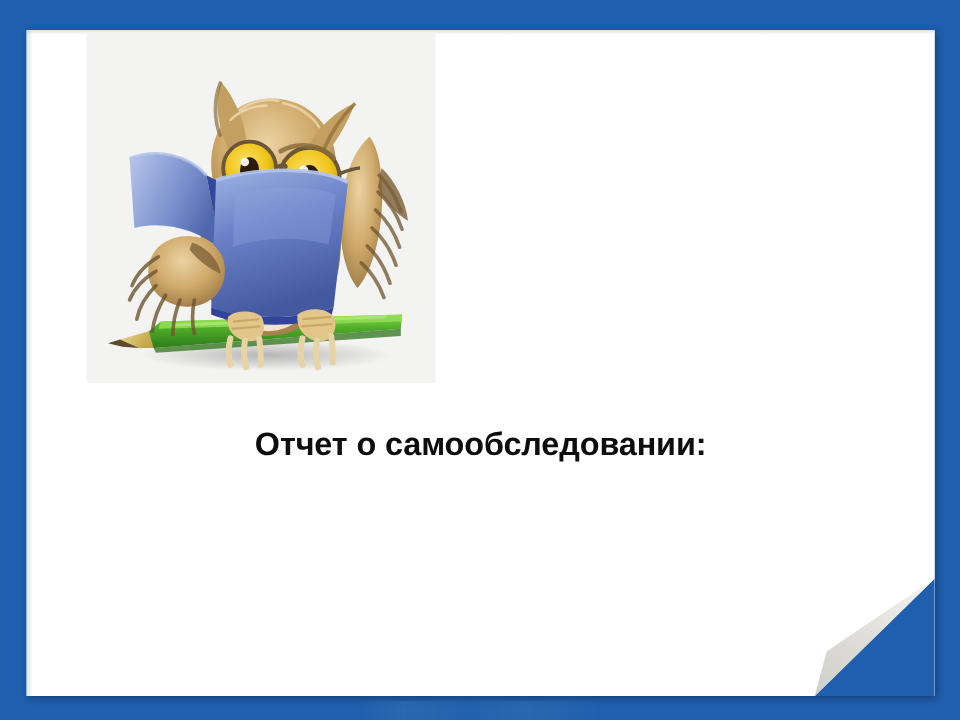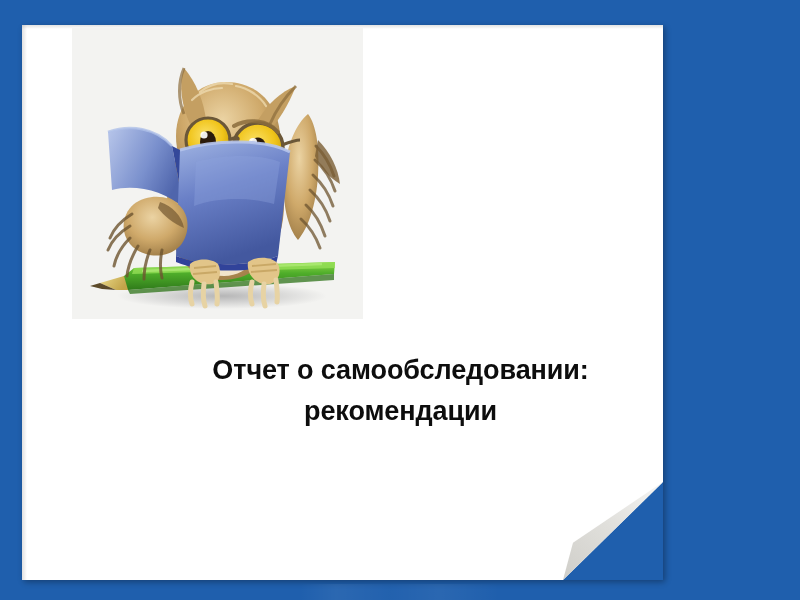--- a/index.html
+++ b/index.html
@@ -14,21 +14,21 @@
   #slide {
     position:relative;
     width:800px; height:600px;
     background:#1F5FAD;
   }
 
   
   #page {
     position:absolute;
     left:22px; top:25px;
-    width:641px; height:555px;
+    width:757px; height:555px;
     background:#ffffff;
     box-shadow: 2px 2px 6px rgba(0,0,0,.33);
   }
 
   
   #page::before{
     content:"";
     position:absolute; left:0; top:0; right:0; bottom:0;
     background:
       linear-gradient(to right, rgba(150,150,150,.30) 0px, rgba(255,255,255,0) 5px),
@@ -254,21 +254,20 @@
           </g>
           <path d="M180 254 C178 262 178 270 180 276" stroke="#E7D3A4" stroke-width="5" stroke-linecap="round" fill="none"></path>
           <path d="M192 256 C191 264 191 272 193 278" stroke="#E7D3A4" stroke-width="5" stroke-linecap="round" fill="none"></path>
           <path d="M204 252 C205 260 206 268 205 274" stroke="#E7D3A4" stroke-width="5" stroke-linecap="round" fill="none"></path>
         </g>
       </svg>
     </div>
 
     <div id="title">
       <span class="line">Отчет о самообследовании:</span>
-      <span class="line">рекомендации</span>
     </div>
 
     <div id="curl-gap"></div>
     <div id="curl-flap"></div>
 
   </div>
 
   <div id="bottom-artifact"></div>
 
 </div>

